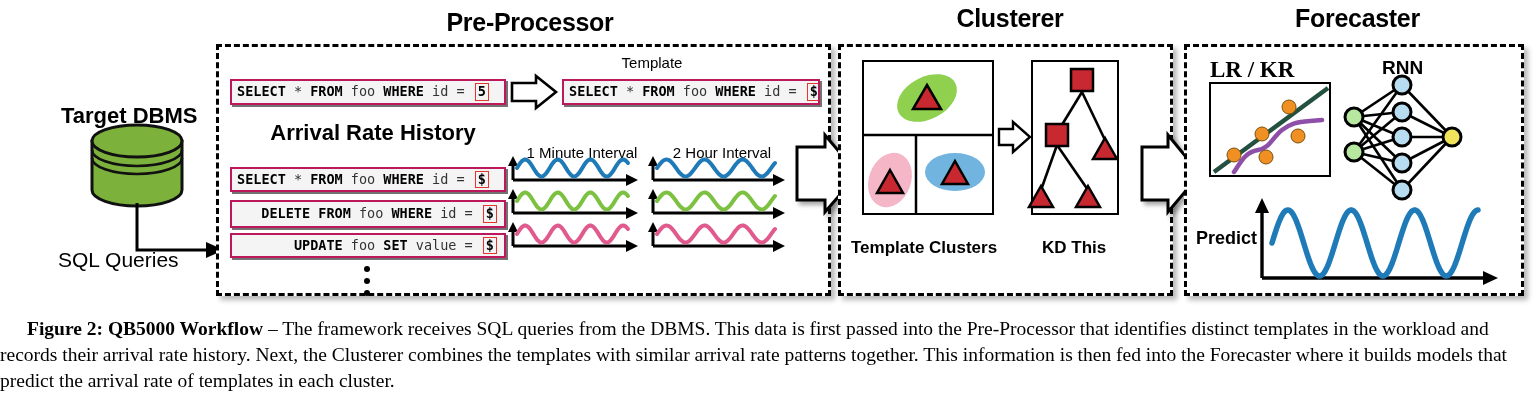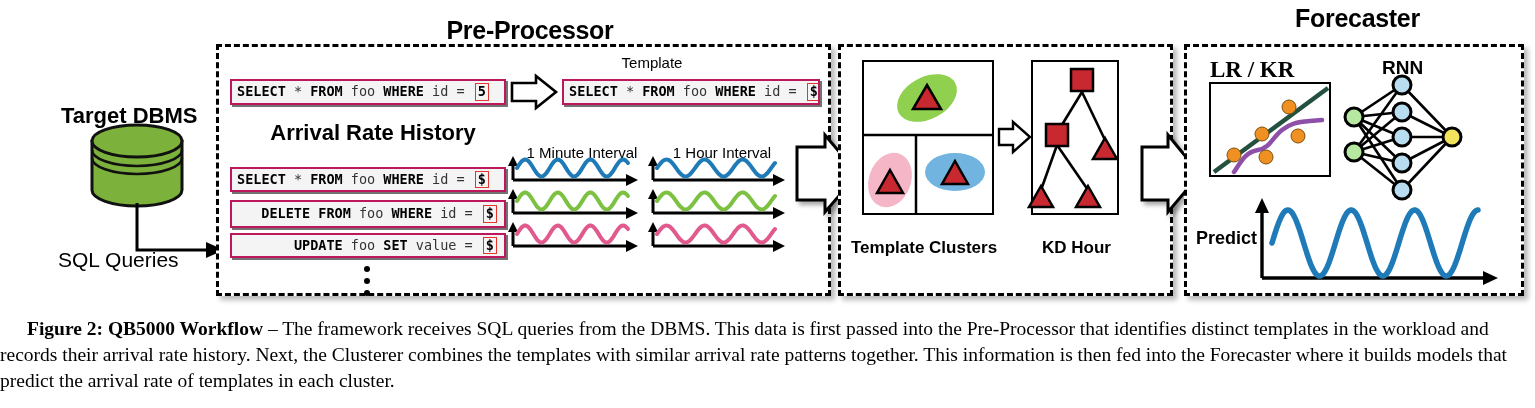--- a/index.html
+++ b/index.html
@@ -130,21 +130,22 @@
     color:#000;
     text-align:left;
   }
   #caption b { font-weight:bold;padding-left:27px; }
 </style>
 </head>
 <body>
 
 <div id="figure">
 
-  <div class="sect-title" style="left:225px; top:16px; width:610px;">Pre-Processor</div>
+  <div class="sect-title" style="left:225px; top:8px; width:610px;">Pre-Processor</div>
+  <div class="sect-title" style="left:840px; top:4px; width:340px;">Clusterer</div>
   <div class="sect-title" style="left:1185px; top:4px; width:345px;">Forecaster</div>
 
   <div class="dbms-label" style="left:61px; top:103px;">Target DBMS</div>
 
   <svg class="ov" width="1535" height="408">
 
     <g>
       <path d="M 92 141 L 92 190 A 45 16 0 0 0 182 190 L 182 141 Z" fill="#7cb23c" stroke="#111" stroke-width="3"></path>
       <ellipse cx="137" cy="141" rx="45" ry="16" fill="#7cb23c" stroke="#111" stroke-width="3"></ellipse>
       <path d="M 92 150 A 45 16 0 0 0 182 150" fill="none" stroke="#111" stroke-width="2.6"></path>
@@ -170,21 +171,21 @@
     <g>
       <path d="M 512 83 L 536 83 L 536 76 L 556 92 L 536 108 L 536 101 L 512 101 Z" fill="#fff" stroke="#000" stroke-width="2.6" stroke-linejoin="miter"></path>
     </g>
   </svg>
 
   <div class="sqlbox" style="left:562px; top:79px; width:258px; height:26px; padding:0 5px;" id="sql-template"><span class="kw">SELECT</span><span class="id"> * </span><span class="kw">FROM</span><span class="id"> foo </span><span class="kw">WHERE</span><span class="id"> id = </span><span class="val">$</span></div>
 
   <div class="mini-cap-bold" style="left:228px; top:120px; width:290px;">Arrival Rate History</div>
 
   <div class="mini-cap" style="left:512px; top:144px; width:140px;">1 Minute Interval</div>
-  <div class="mini-cap" style="left:652px; top:144px; width:140px;">1 Hour Interval</div>
+  <div class="mini-cap" style="left:652px; top:144px; width:140px;">2 Hour Interval</div>
 
   <div class="sqlbox" style="left:230px; top:167px; width:276px; height:25px; padding:0 5px;" id="sql-tpl-0"><span class="kw">SELECT</span><span class="id"> * </span><span class="kw">FROM</span><span class="id"> foo </span><span class="kw">WHERE</span><span class="id"> id = </span><span class="val">$</span></div>
   <div class="sqlbox right" style="left:230px; top:200px; width:276px; height:25px; padding:12px 5px;" id="sql-tpl-1"><span class="kw">DELETE</span><span class="id"> </span><span class="kw">FROM</span><span class="id"> foo </span><span class="kw">WHERE</span><span class="id"> id = </span><span class="val">$</span></div>
   <div class="sqlbox right" style="left:230px; top:233px; width:276px; height:25px; padding:4px 5px;" id="sql-tpl-2"><span class="kw">UPDATE</span><span class="id"> foo </span><span class="kw">SET</span><span class="id"> value = </span><span class="val">$</span></div>
 
   <svg class="ov" width="1535" height="408" id="sparklines">
       <g>
         <line x1="513" y1="180" x2="513" y2="164" stroke="#000" stroke-width="3"></line>
         <path d="M 508 166 L 513 156 L 518 166 Z" fill="#000"></path>
         <line x1="513" y1="180" x2="628" y2="180" stroke="#000" stroke-width="3"></line>
@@ -279,21 +280,21 @@
     <line x1="1057" y1="145" x2="1088" y2="190" stroke="#000" stroke-width="2.6"></line>
 
     <rect x="1071" y="69" width="22" height="22" fill="#c8282f" stroke="#000" stroke-width="2.5"></rect>
     <rect x="1046" y="124" width="22" height="22" fill="#c8282f" stroke="#000" stroke-width="2.5"></rect>
     <path d="M 1105 138 L 1117 159 L 1093 159 Z" fill="#c8282f" stroke="#000" stroke-width="2.5"></path>
     <path d="M 1041 186 L 1053 207 L 1029 207 Z" fill="#c8282f" stroke="#000" stroke-width="2.5"></path>
     <path d="M 1088 186 L 1100 207 L 1076 207 Z" fill="#c8282f" stroke="#000" stroke-width="2.5"></path>
   </svg>
 
   <div class="panel-cap" style="left:851px; top:238px;">Template Clusters</div>
-  <div class="panel-cap" style="left:1042px; top:238px;">KD Hour</div>
+  <div class="panel-cap" style="left:1042px; top:238px;">KD This</div>
 
   <svg class="ov" width="1535" height="408">
     <g filter="url(#dshadow)">
       <path d="M 1142 147 L 1168 147 L 1168 135 L 1200 174 L 1168 212 L 1168 200 L 1142 200 Z" fill="#fff" stroke="#000" stroke-width="3" stroke-linejoin="miter"></path>
     </g>
   </svg>
 
   <div class="stage" style="left:1184px; top:44px; width:340px; height:252px;"></div>
 
   <div class="panel-cap" style="left:1210px; top:57px; font-size:23px;font-family:Liberation Serif, serif;">LR / KR</div>

